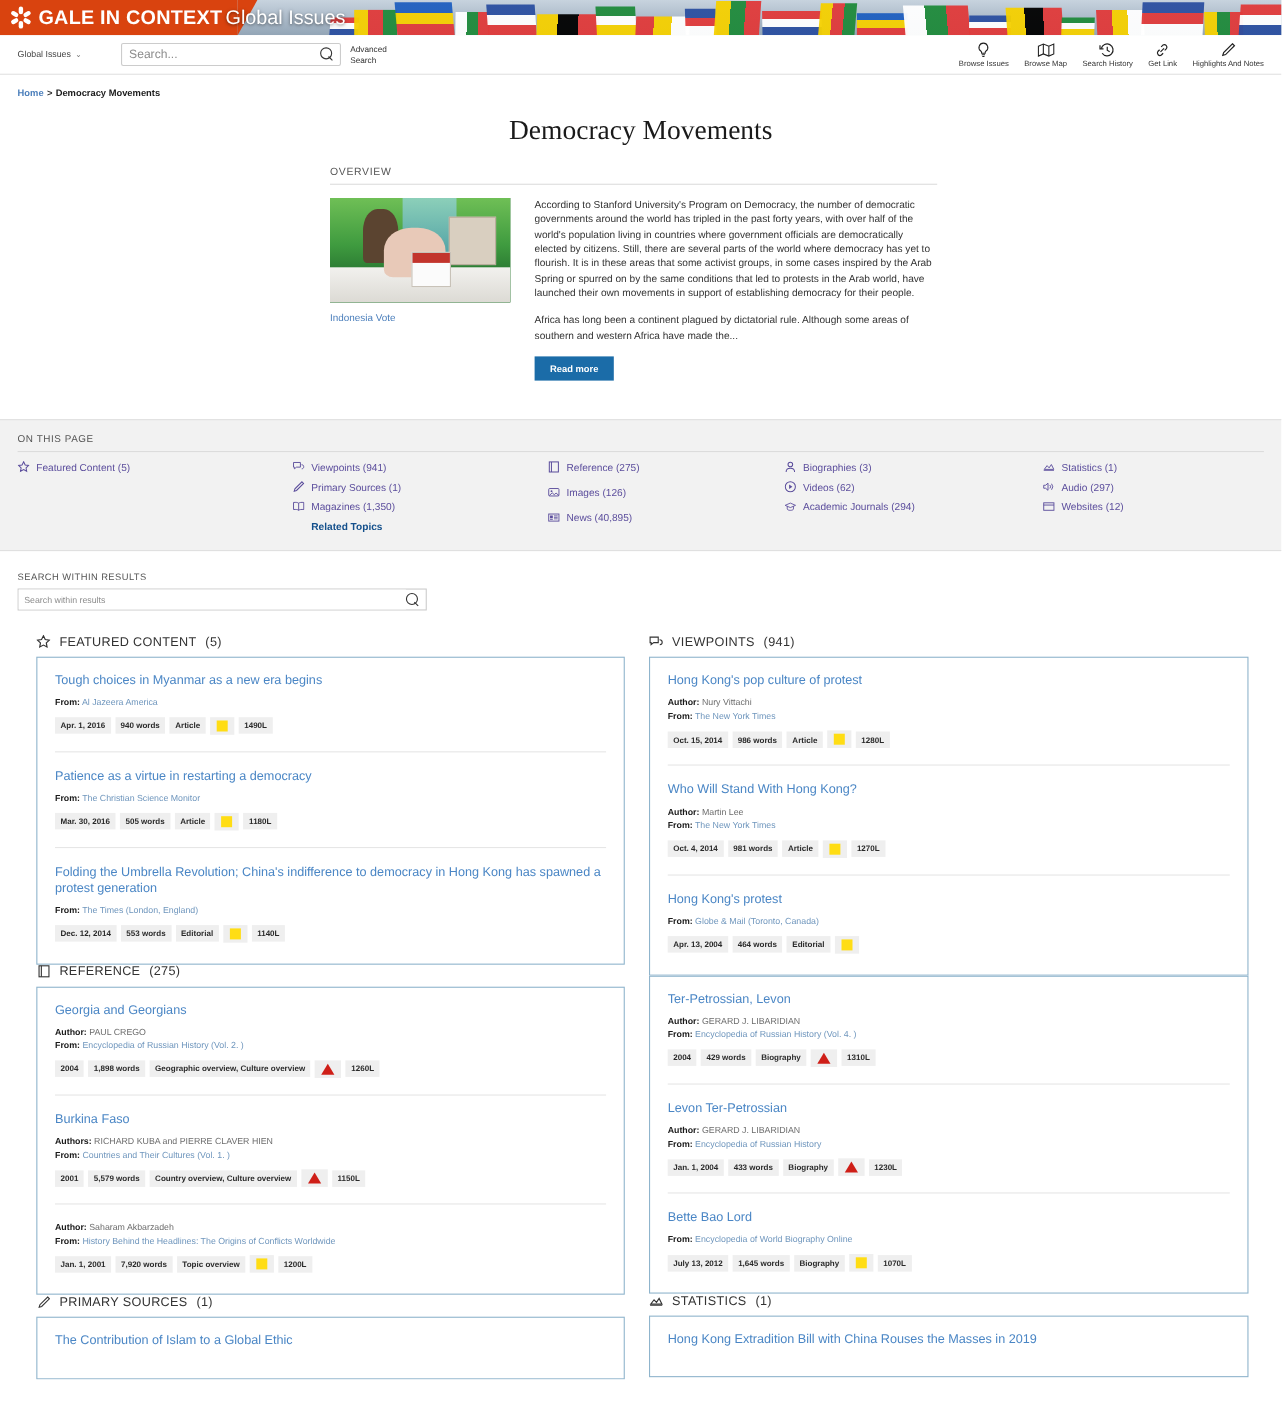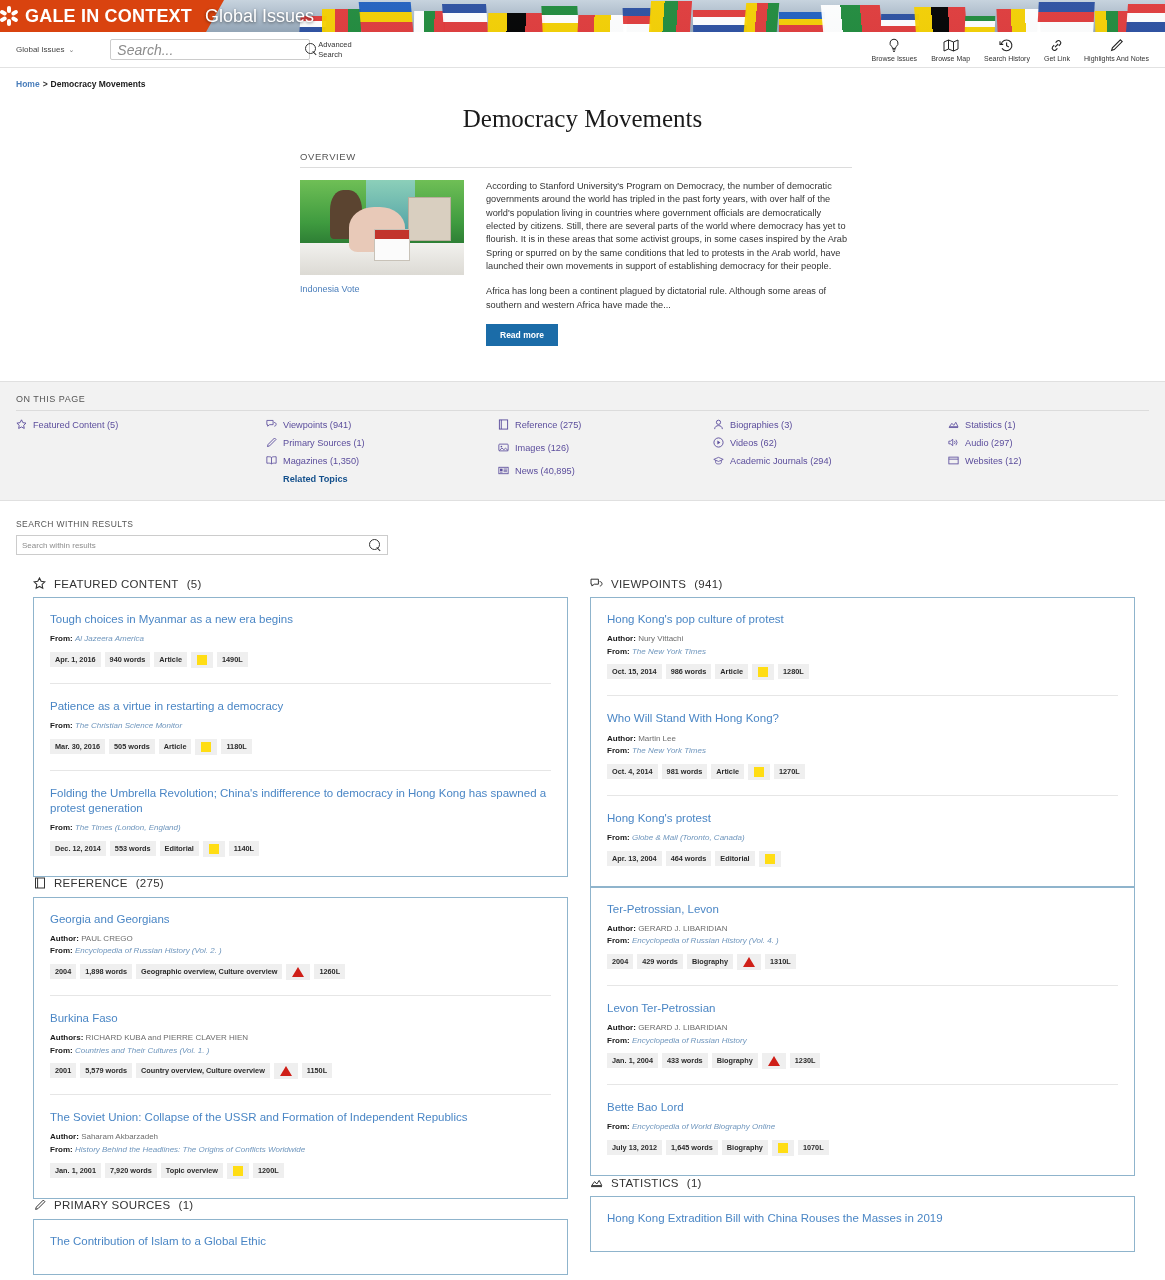--- a/index.html
+++ b/index.html
@@ -22,21 +22,21 @@
   }
   .banner-flags {
     position:absolute; inset:0;
     background:
       linear-gradient(180deg,#c7d3de 0%,#aab9c8 55%,#93a5b6 100%);
   }
   .flag { position:absolute; bottom:0; }
   .brand {
     position:absolute; left:0; top:0; height:32px;
     display:flex; align-items:center;
-    padding:0 14px 0 0;
+    padding:0 14px 0 10px;
     background:#d9430f;
     color:#fff;
     z-index:3;
   }
   .brand::after {
     content:""; position:absolute; right:-18px; top:0;
     width:0; height:0;
     border-top:32px solid #d9430f;
     border-right:18px solid transparent;
   }
@@ -77,25 +77,24 @@
     margin-left:30px;
     width:200px; height:21px;
     border:1px solid #ccc;
     border-radius:2px;
     display:flex; align-items:center;
     background:#fff;
     position:relative;
   }
   .search-wrap input {
     border:0; outline:0; flex:1; height:19px;
-    font-size:14px; color:#555;
+    font-size:11px; color:#555;
     padding:0 6px;
     font-family:"Liberation Sans", sans-serif;
     background:transparent;
-    font-style:italic;
   }
   .search-wrap input::placeholder { color:#8c8c8c; }
   .mag {
     width:13px; height:13px; margin-right:5px;
     position:relative; flex:0 0 auto; cursor:pointer;
   }
   .mag::before {
     content:""; position:absolute; left:0; top:0;
     width:9px; height:9px; border:1.4px solid #333; border-radius:50%;
   }
@@ -263,22 +262,22 @@
   }
   .entry { padding:0 0 3px; }
   .entry + .entry { border-top:1px solid #e6e6e6; padding-top:15px; margin-top:12px; }
   .entry-title {
     font-size:11.5px; color:#4a86c5; line-height:1.32;
     cursor:pointer; margin-bottom:6px;
   }
   .meta-line { font-size:8px; line-height:1.45; margin-bottom:1px; }
   .meta-line .lbl { font-weight:bold; color:#1a1a1a; }
   .meta-line .val { color:#6d6d6d; }
-  .meta-line .val.link { color:#6f96bd;font-style:italic; }
-  .badges { display:flex; align-items:flex-start; gap:4px; margin-top:7px; flex-wrap:wrap; }
+  .meta-line .val.link { color:#6f96bd; }
+  .badges { display:flex; align-items:center; gap:4px; margin-top:7px; flex-wrap:wrap; }
   .badge {
     background:#efefef; color:#2a2a2a;
     font-size:7.3px; font-weight:bold;
     padding:3px 5px; white-space:nowrap;
   }
   .lvl { width:10px; height:10px; display:inline-block; }
   .lvl.yellow { background:#ffdd14; }
   .lvl.red {
     width:0; height:0; background:transparent;
     border-left:6px solid transparent;
@@ -665,21 +664,20 @@
           <span class="badge">2001</span>
           <span class="badge">5,579 words</span>
           <span class="badge">Country overview, Culture overview</span>
           <span class="badge-wrap">
               <i class="lvl red"></i>
             </span>
           <span class="badge">1150L</span>
         </div>
       </div>
       <div class="entry">
-        <div class="entry-title">The Soviet Union: Collapse of the USSR and Formation of Independent Republics</div>
         <div class="meta-line">
           <span class="lbl">Author:</span>
           <span class="val">Saharam Akbarzadeh</span>
         </div>
         <div class="meta-line">
           <span class="lbl">From:</span>
           <span class="val link">History Behind the Headlines: The Origins of Conflicts Worldwide</span>
         </div>
         <div class="badges">
           <span class="badge">Jan. 1, 2001</span>

